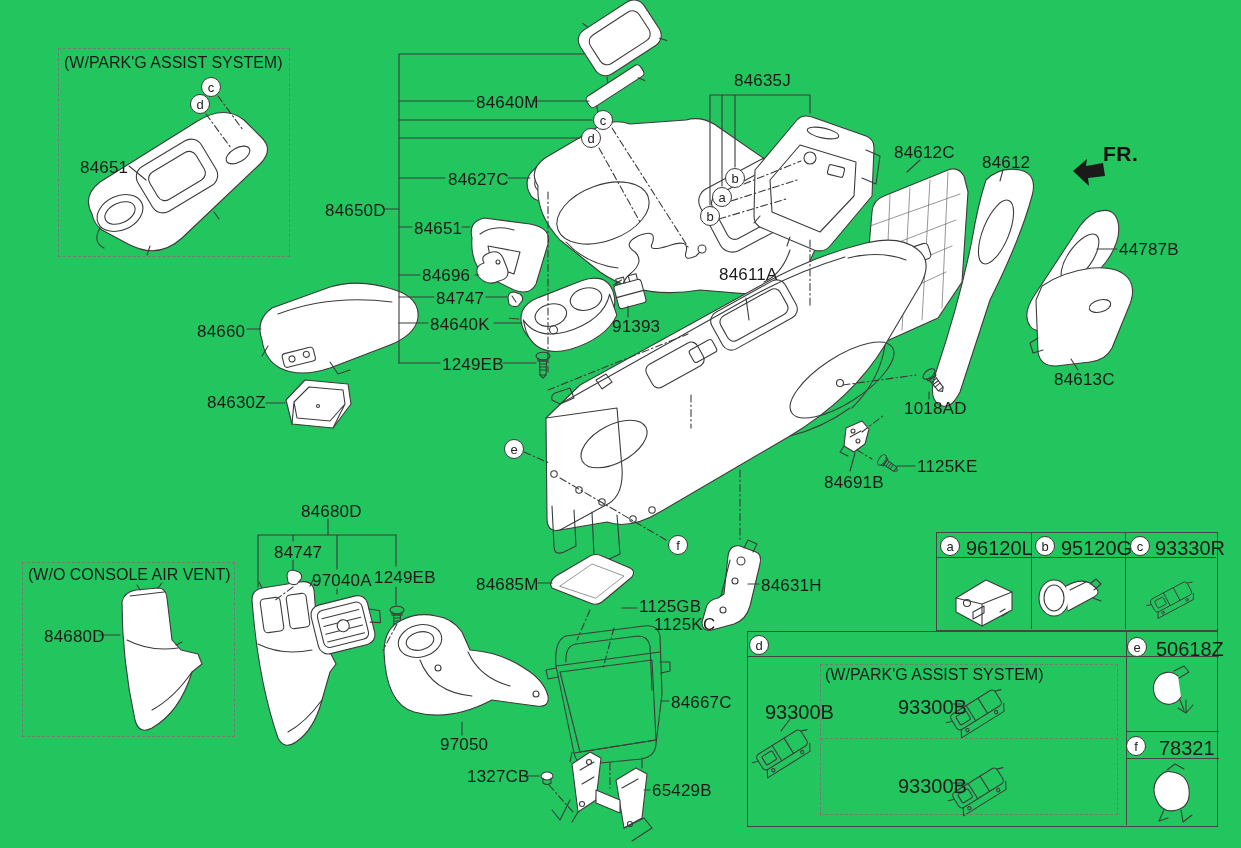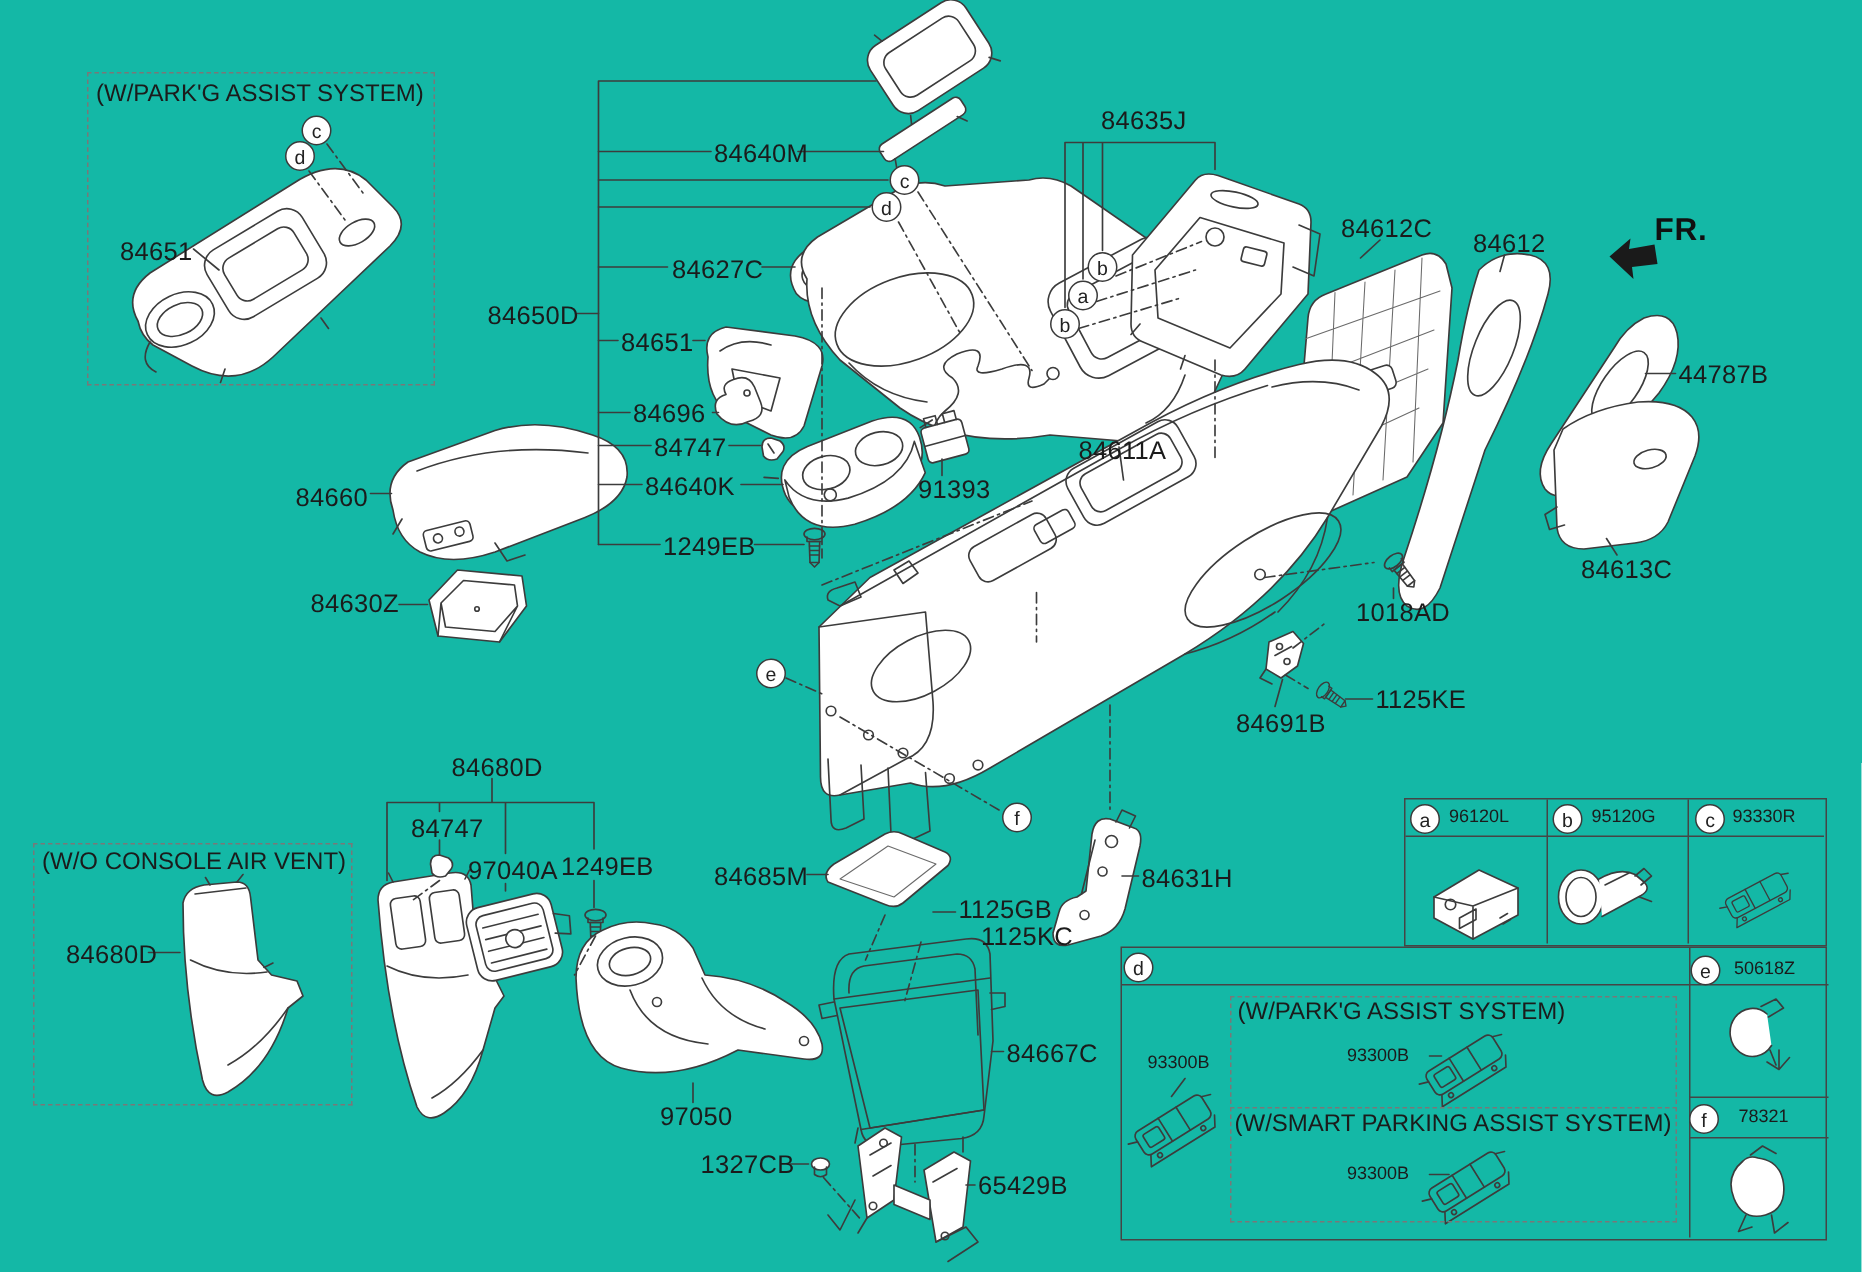--- a/index.html
+++ b/index.html
@@ -1,37 +1,37 @@
 <!DOCTYPE html>
 <html><head>
 <meta charset="utf-8">
 <style>
   html,body{margin:0;padding:0;background:#fff}
-  #canvas{position:relative;width:1241px;height:848px;background:#14b8a6;
+  #canvas{position:relative;width:1241px;height:848px;background:#22c55e;
           font-family:"Liberation Sans",sans-serif;overflow:hidden}
   #art{position:absolute;left:0;top:0}
   #art path,#art rect,#art ellipse,#art circle,#art line,#art polyline{
       stroke:#3c3c3c;stroke-width:1.1;fill:none;stroke-linecap:round;stroke-linejoin:round}
   #art .w{fill:#ffffff}
   #art .blk{fill:#1a1a1a;stroke:none}
   #art .ld{stroke:#3c3c3c;stroke-width:1}
   #art .dd{stroke:#5a5a5a;stroke-width:0.9;stroke-dasharray:7 3 1.5 3}
   #art .thin{stroke-width:0.7;stroke:#6a6a6a}
   .lb{position:absolute;font-size:17px;color:#1b1b1b;white-space:nowrap;letter-spacing:.2px}
   .bt{position:absolute;font-size:16px;color:#1b1b1b;white-space:nowrap}
   .fr{position:absolute;font-size:21px;font-weight:bold;color:#111;letter-spacing:.5px}
   .co{position:absolute;width:20px;height:20px;border:1.4px solid #3a3a3a;border-radius:50%;
       display:flex;align-items:center;justify-content:center;font-size:13px;color:#222;
       background:#fff;box-sizing:border-box;line-height:1}
   .dashbox{position:absolute;border:1.3px dashed #787878;box-sizing:border-box}
   .dashline{position:absolute;border-top:1.3px dashed #787878;height:0}
   .tbox{position:absolute;border:1.5px solid #454545;box-sizing:border-box}
   .vline{position:absolute;top:0;width:0;border-left:1.4px solid #454545}
   .hline{position:absolute;height:0;border-top:1.4px solid #454545}
-  .lg{position:absolute;font-size:12px;color:#1b1b1b;white-space:nowrap}
+  .lg{position:absolute;font-size:20px;color:#1b1b1b;white-space:nowrap}
   .lgt{position:absolute;font-size:16px;color:#1b1b1b;white-space:nowrap}
 </style>
 </head>
 <body>
 
 <div id="canvas">
 
 <svg id="art" width="1241" height="848" viewBox="0 0 1241 848">
   <defs>
     <pattern id="hex" width="15" height="13" patternUnits="userSpaceOnUse">
@@ -371,21 +371,21 @@
 <div class="lb" style="left:422px;top:266px">84696</div>
 <div class="lb" style="left:436px;top:289px">84747</div>
 <div class="lb" style="left:430px;top:315px">84640K</div>
 <div class="lb" style="left:442px;top:355px">1249EB</div>
 <div class="lb" style="left:612px;top:317px">91393</div>
 <div class="lb" style="left:734px;top:71px">84635J</div>
 <div class="lb" style="left:894px;top:143px">84612C</div>
 <div class="lb" style="left:982px;top:153px">84612</div>
 <div class="lb" style="left:1119px;top:240px">44787B</div>
 <div class="lb" style="left:1054px;top:370px">84613C</div>
-<div class="lb" style="left:719px;top:291px">84611A</div>
+<div class="lb" style="left:719px;top:265px">84611A</div>
 <div class="lb" style="left:904px;top:399px">1018AD</div>
 <div class="lb" style="left:917px;top:457px">1125KE</div>
 <div class="lb" style="left:824px;top:473px">84691B</div>
 <div class="lb" style="left:761px;top:576px">84631H</div>
 <div class="lb" style="left:197px;top:322px">84660</div>
 <div class="lb" style="left:207px;top:393px">84630Z</div>
 <div class="lb" style="left:301px;top:502px">84680D</div>
 <div class="lb" style="left:274px;top:543px">84747</div>
 <div class="lb" style="left:312px;top:571px">97040A</div>
 <div class="lb" style="left:374px;top:568px">1249EB</div>
@@ -431,16 +431,15 @@
 <div class="lg" style="left:1155px;top:537px">93330R</div>
 <div class="co" style="left:749px;top:635px">d</div>
 <div class="co" style="left:1127px;top:637px">e</div>
 <div class="lg" style="left:1156px;top:638px">50618Z</div>
 <div class="co" style="left:1126px;top:736px">f</div>
 <div class="lg" style="left:1159px;top:737px">78321</div>
 
 <div class="lg" style="left:765px;top:701px">93300B</div>
 <div class="lgt" style="left:825px;top:666px">(W/PARK'G ASSIST SYSTEM)</div>
 <div class="lg" style="left:898px;top:696px">93300B</div>
-<div class="lgt" style="left:823px;top:741px">(W/SMART PARKING ASSIST SYSTEM)</div>
 <div class="lg" style="left:898px;top:775px">93300B</div>
 
 </div>
 
 </body></html>

